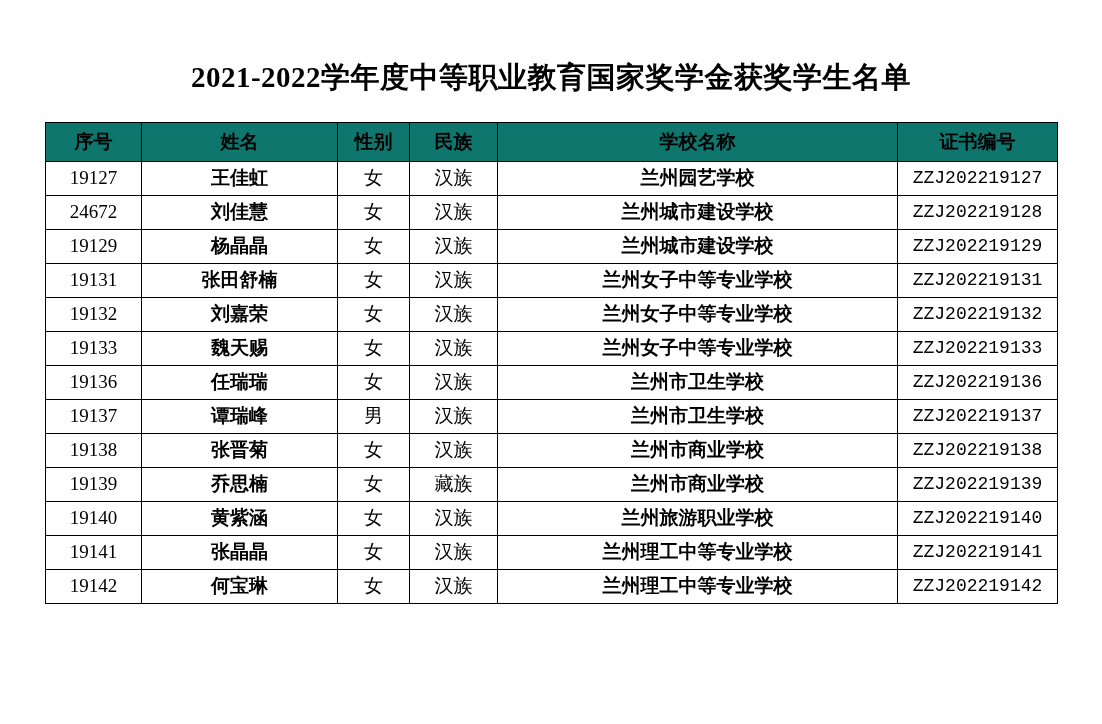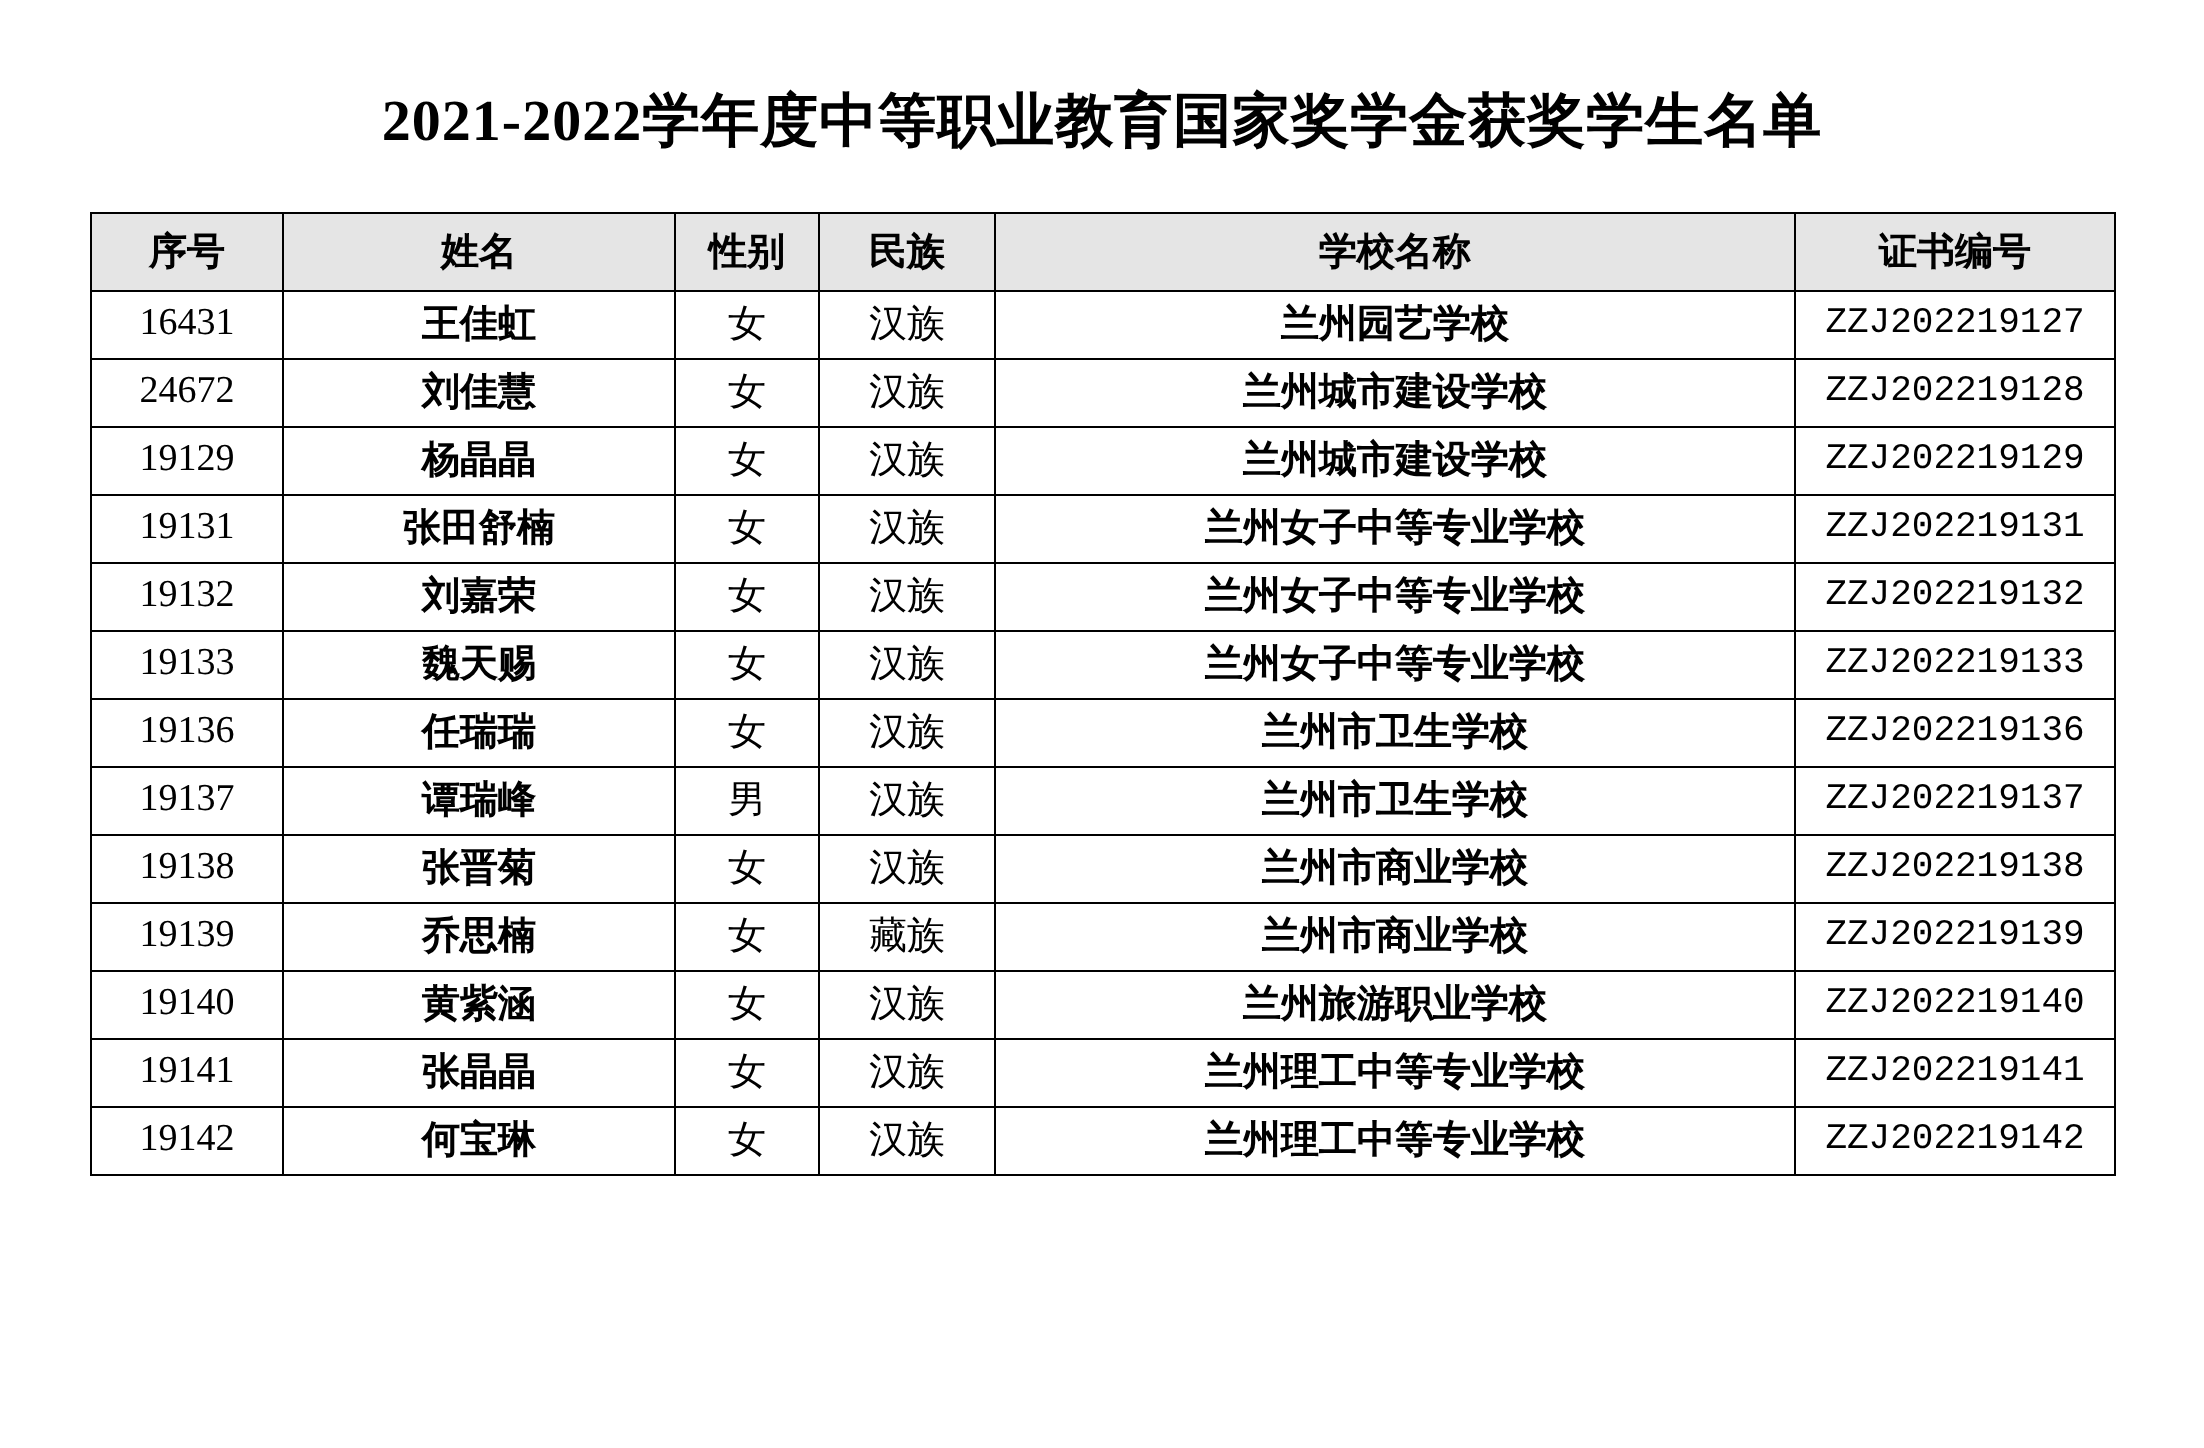--- a/index.html
+++ b/index.html
@@ -19,21 +19,21 @@
     height: 724px;
     position: relative;
     box-sizing: border-box;
   }
   .doc-title {
     text-align: center;
     font-size: 29px;
     font-weight: bold;
     letter-spacing: 0.5px;
     margin: 0;
-    padding-top: 44px;
+    padding-top: 60px;
     padding-bottom: 0;
     line-height: 1.2;
     font-family: "Liberation Serif", "DejaVu Serif", serif;
   }
   .table-wrap {
     margin: 27px auto 0 auto;
     width: 1012px;
   }
   table.roster {
     border-collapse: collapse;
@@ -45,21 +45,21 @@
   table.roster td {
     border: 1px solid #000000;
     text-align: center;
     vertical-align: middle;
     height: 33px;
     font-size: 19px;
     padding: 0 2px;
     font-family: "Liberation Serif", "DejaVu Serif", serif;
   }
   table.roster thead th {
-    background: #e5e5e5;
+    background: #0f766e;
     font-weight: bold;
     height: 38px;
     font-size: 19px;
   }
   table.roster tbody td.c-name,
   table.roster tbody td.c-school {
     font-weight: bold;
   }
   table.roster tbody td.c-cert {
     font-family: Liberation Mono, monospace;
@@ -95,21 +95,21 @@
           <th>序号</th>
           <th>姓名</th>
           <th>性别</th>
           <th>民族</th>
           <th>学校名称</th>
           <th>证书编号</th>
         </tr>
       </thead>
       <tbody>
         <tr>
-          <td class="c-no">16431</td>
+          <td class="c-no">19127</td>
           <td class="c-name">王佳虹</td>
           <td class="c-gender">女</td>
           <td class="c-ethnicity">汉族</td>
           <td class="c-school">兰州园艺学校</td>
           <td class="c-cert">ZZJ202219127</td>
         </tr>
         <tr>
           <td class="c-no">24672</td>
           <td class="c-name">刘佳慧</td>
           <td class="c-gender">女</td>

